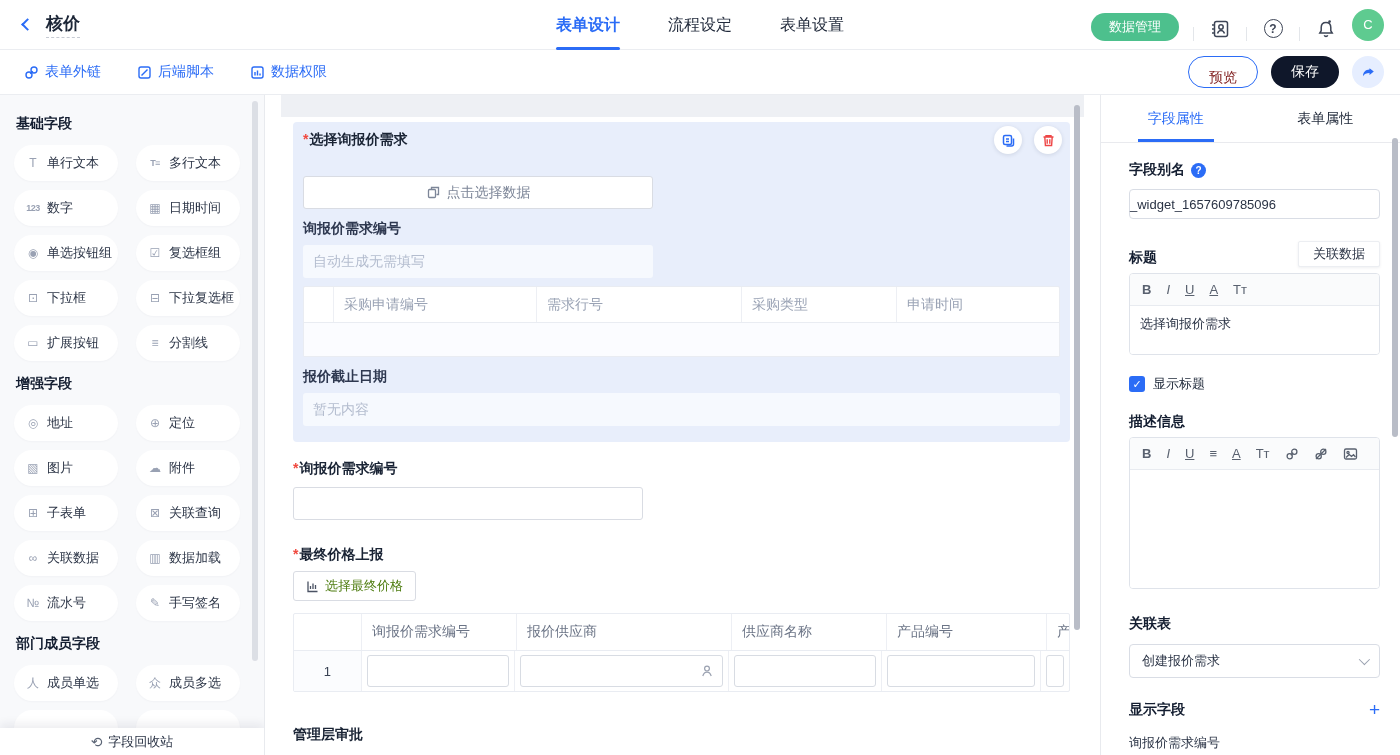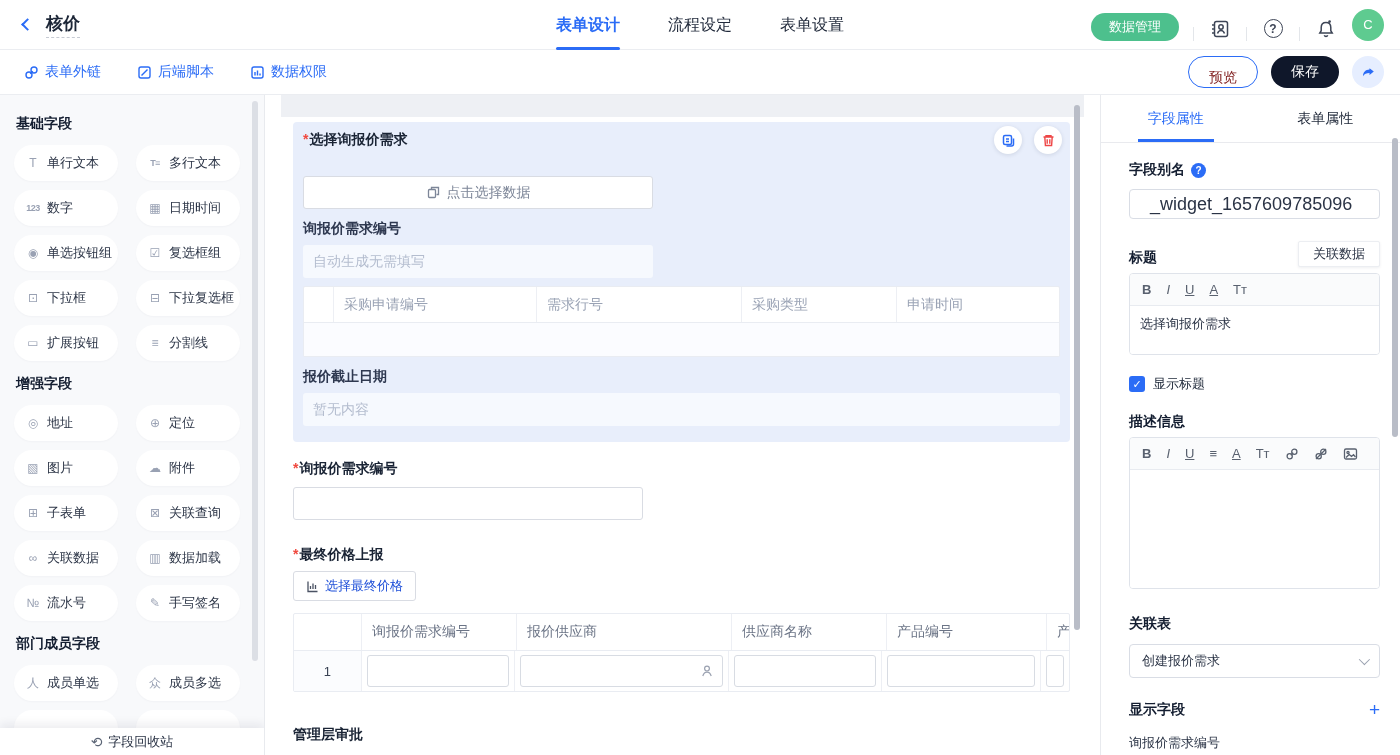--- a/index.html
+++ b/index.html
@@ -73,21 +73,21 @@
   .t1 .th:nth-child(2){ width:203px; }
   .t1 .th:nth-child(3){ width:205px; }
   .t1 .th:nth-child(4){ width:155px; }
   .t1 .th:nth-child(5){ width:120px; }
   .t1 .th:nth-child(6){ flex:1; }
   .mt-empty { height:33px; background:#fbfcff; }
 
   .plain-field { margin-top:18px; }
   .inp { margin-top:9px; width:350px; height:33px; background:#fff; border:1px solid #d9dce3; border-radius:3px; }
 
-  .chart-btn { margin-top:7px; height:30px; padding:0 12px; background:#fff; border:1px solid #d9dce3; border-radius:3px; display:inline-flex; align-items:center; gap:6px; font-size:13px; color:#1d4ed8; cursor:pointer; }
+  .chart-btn { margin-top:7px; height:30px; padding:0 12px; background:#fff; border:1px solid #d9dce3; border-radius:3px; display:inline-flex; align-items:center; gap:6px; font-size:13px; color:#4d7c0f; cursor:pointer; }
 
   .t2 { margin-top:12px; }
   .t2 .mt-head { height:37px; }
   .t2 .th { color:#6b7486; }
   .t2 .th:nth-child(1){ width:68px; }
   .t2 .th:nth-child(2){ width:155px; }
   .t2 .th:nth-child(3){ width:215px; }
   .t2 .th:nth-child(4){ width:155px; }
   .t2 .th:nth-child(5){ width:160px; }
   .t2 .th:nth-child(6){ flex:1; }
@@ -106,21 +106,21 @@
 
   
   .panel { width:300px; border-left:1px solid #e8eaee; background:#fff; position:relative; overflow:hidden; }
   .p-tabs { height:48px; display:flex; border-bottom:1px solid #e9eaee; }
   .ptab { flex:1; display:flex; align-items:center; justify-content:center; font-size:14px; color:#1c2536; cursor:pointer; position:relative; }
   .ptab.active { color:#2b6cf6; }
   .ptab.active:after { content:""; position:absolute; bottom:0; left:50%; transform:translateX(-50%); width:76px; height:3px; background:#2b6cf6; }
   .p-body { padding:18px 20px 0 28px; }
   .p-label { font-size:14px; font-weight:bold; color:#141e31; display:flex; align-items:center; }
   .q-badge { width:15px; height:15px; border-radius:50%; background:#2b6cf6; color:#fff; font-size:10px; font-weight:bold; display:flex; align-items:center; justify-content:center; margin-left:6px; }
-  .p-input { margin-top:10px; width:100%; height:30px; border:1px solid #d9dde5; border-radius:4px; display:flex; align-items:center; padding:0 20px; font-size:18px; color:#2a3345; }
+  .p-input { margin-top:10px; width:100%; height:30px; border:1px solid #d9dde5; border-radius:4px; display:flex; align-items:center; padding:0 0; font-size:13px; color:#2a3345; }
   .row-between { display:flex; align-items:flex-end; justify-content:space-between; margin-top:22px; }
   .chip-btn { height:26px; padding:0 14px; background:#fff; border:1px solid #eceef2; box-shadow:0 1px 3px rgba(20,30,60,.07); font-size:13px; color:#2a3345; cursor:pointer; border-radius:2px; }
   .editor { margin-top:6px; border:1px solid #dfe3ea; border-radius:4px; overflow:hidden; }
   .ed-bar { height:32px; background:#fafbfc; border-bottom:1px solid #e8ebf0; display:flex; align-items:center; padding:0 12px; gap:15px; }
   .tool { font-size:13px; color:#59616f; cursor:pointer; line-height:1; }
   .tool.b { font-weight:bold; }
   .tool.i { font-style:italic; }
   .tool.u { text-decoration:underline; }
   .tool.a { text-decoration:underline; }
   .ed-body { background:#fff; padding:9px 10px; font-size:13px; color:#2a3345; }

